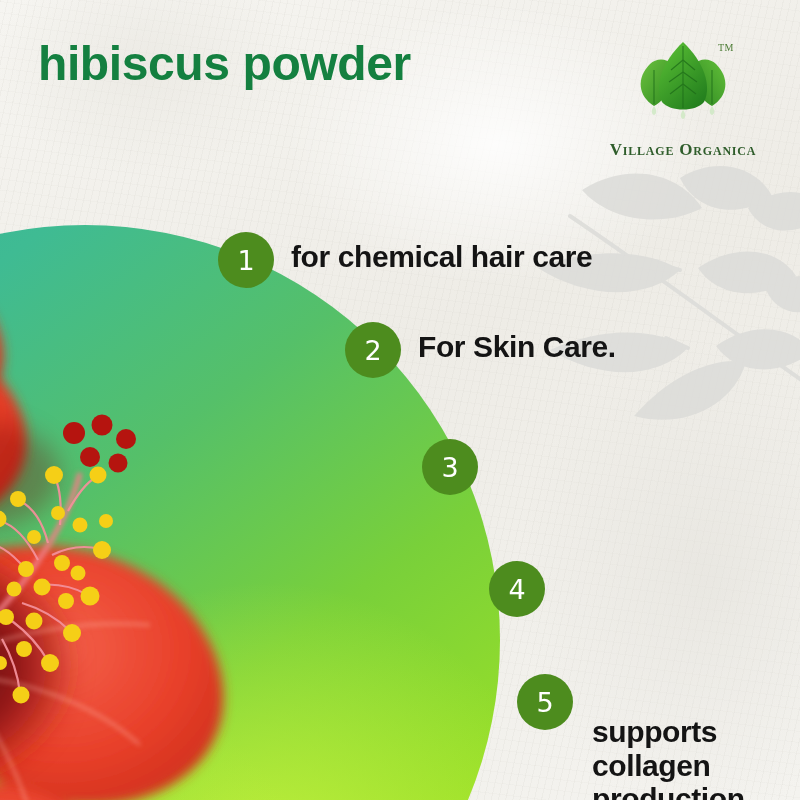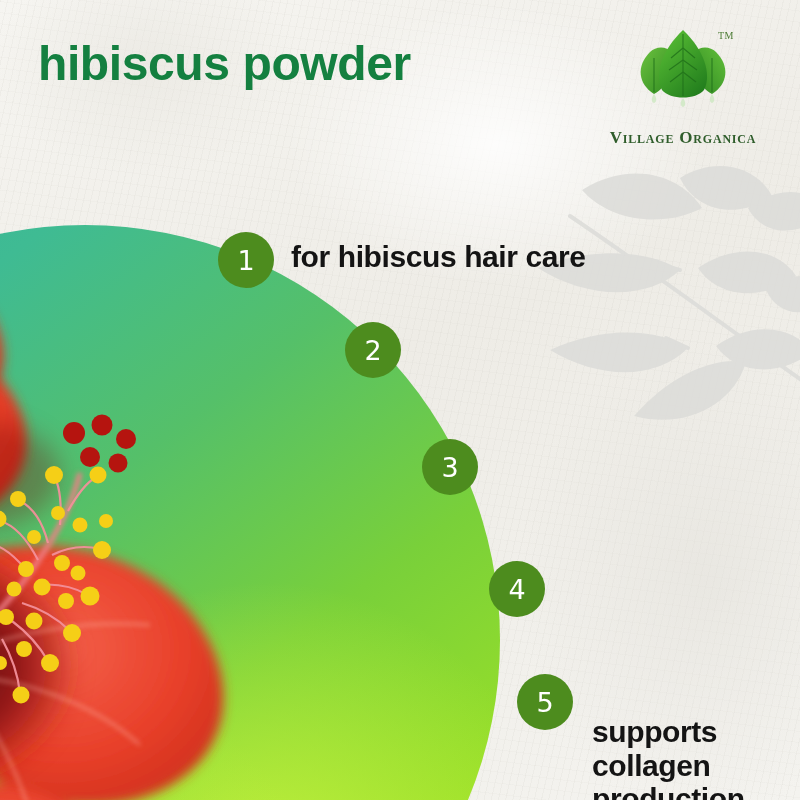--- a/index.html
+++ b/index.html
@@ -72,21 +72,21 @@
     position: absolute;
     right: 22px;
     top: 18px;
     width: 190px;
     text-align: center;
   }
   .logo-mark {
     position: relative;
     width: 110px;
     height: 86px;
-    margin: 4px auto;
+    margin: 16px auto;
   }
   .logo-tm {
     position: absolute;
     right: 4px;
     top: 8px;
     font-size: 10px;
     color: #4c7c35;
     font-family: "Liberation Serif", serif;
     letter-spacing: 0.5px;
   }
@@ -347,25 +347,26 @@
           <path d="M55 76 C 58 80, 58 84, 55 85 C 52 84, 52 80, 55 76 Z"></path>
         </g>
       </svg>
       <span class="logo-tm">TM</span>
     </div>
     <div class="logo-name">Village Organica</div>
   </div>
 
   <div class="benefit" id="item-1">
     <div class="badge">1</div>
-    <div class="benefit-text">for hibiscus hair care</div>
+    <div class="benefit-text">for chemical hair care</div>
   </div>
 
   <div class="benefit" id="item-2">
     <div class="badge">2</div>
+    <div class="benefit-text">For Skin Care.</div>
   </div>
 
   <div class="benefit" id="item-3">
     <div class="badge">3</div>
   </div>
 
   <div class="benefit" id="item-4">
     <div class="badge">4</div>
   </div>
 

